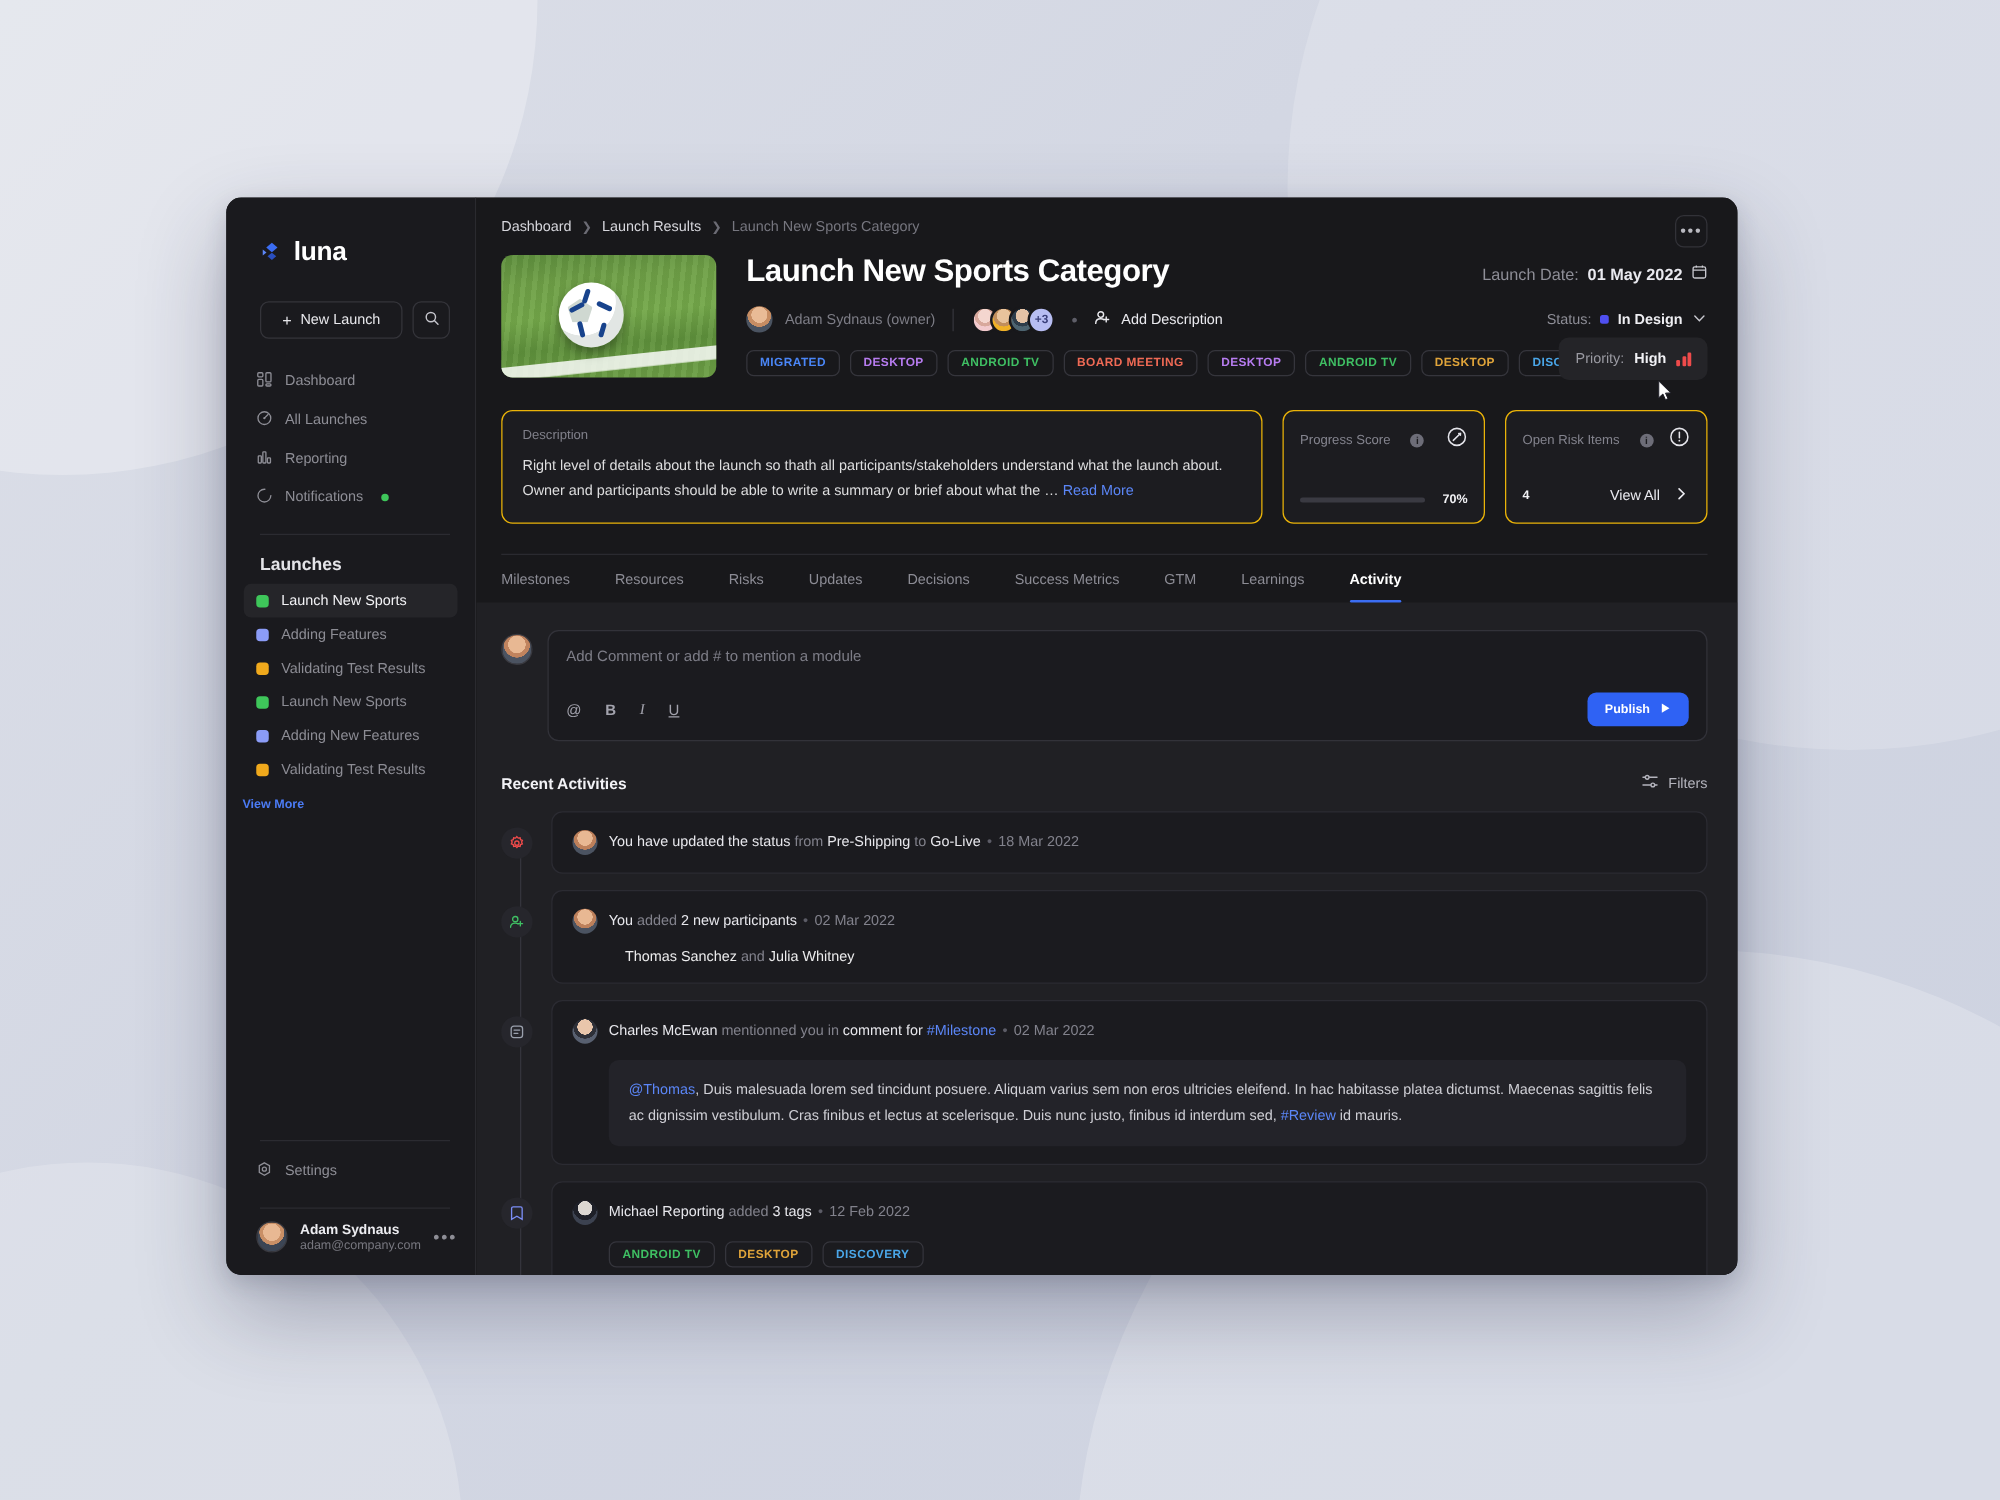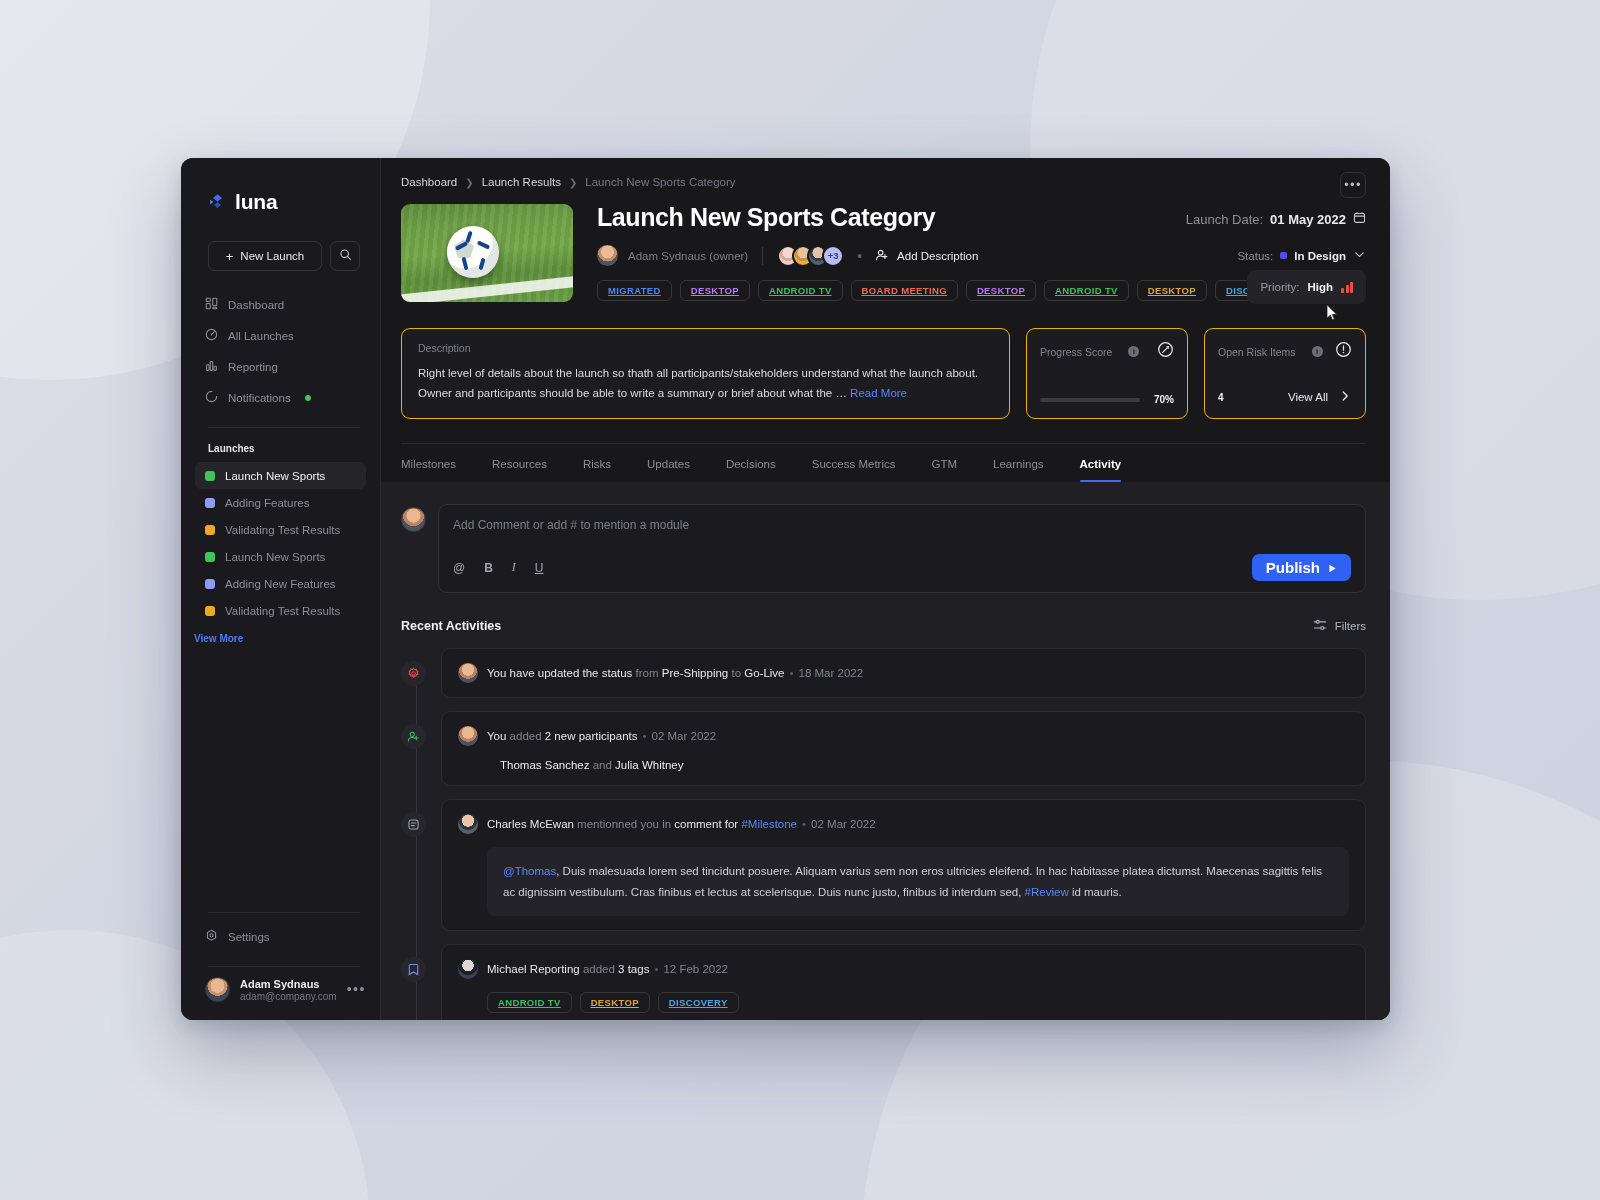--- a/index.html
+++ b/index.html
@@ -65,21 +65,21 @@
   .nav-item {
     display: flex; align-items: center; gap: 10px;
     height: 31px; padding: 0 10px; border-radius: 7px;
     color: #8e8e96; font-size: 11.5px; cursor: pointer;
   }
   .nav-item svg { flex: 0 0 auto; }
   .nav-dot { width: 6px; height: 6px; border-radius: 50%; background: #3ec65a; margin-left: 4px; }
 
   .divider { height: 1px; background: #2b2b31; margin: 14px 20px 0 27px; }
 
-  .section-label { color: #e4e4e8; font-size: 10px; font-weight: 600; padding: 15px 0 8px 27px; }
+  .section-label { color: #e4e4e8; font-size: 14px; font-weight: 600; padding: 15px 0 8px 27px; }
 
   .launch-list { padding: 0 14px; }
   .launch-item {
     display: flex; align-items: center; gap: 10px;
     height: 27px; padding: 0 10px; border-radius: 6px;
     color: #8c8c94; font-size: 11.5px; cursor: pointer;
   }
   .launch-item.active { background: #252529; color: #f2f2f5; }
   .sw { width: 10px; height: 10px; border-radius: 3px; flex: 0 0 auto; }
   .view-more { color: #4b7bf5; font-size: 10px; padding: 9px 0 0 13px; cursor: pointer; font-weight: bold; }
@@ -170,21 +170,21 @@
   .mid-dot { color: #5e5e68; font-size: 14px; margin: 0 3px; line-height: 0; }
   .add-part { display: flex; align-items: center; gap: 8px; color: #eaeaef; font-size: 11.5px; cursor: pointer; }
   .status-row { display: flex; align-items: center; gap: 7px; color: #8e8e97; font-size: 11.5px; cursor: pointer; }
   .status-sq { width: 7px; height: 7px; border-radius: 2px; background: #4f4ff0; }
   .status-val { color: #eeeef2; font-weight: 600; }
 
   .tag-row { display: flex; align-items: center; gap: 8px; margin-top: 13px; flex-wrap: wrap; max-width: 760px; }
   .tag {
     height: 21px; padding: 0 10px; border: 1px solid #35353c; border-radius: 6px;
     font-size: 9.5px; font-weight: 700; letter-spacing: 0.35px;
-    display: inline-flex; align-items: center; cursor: pointer; text-decoration: underline;
+    display: inline-flex; align-items: center; cursor: pointer;
   }
   .tag-add {
     width: 22px; height: 21px; border: 1px solid #3c3c44; border-radius: 6px;
     display: inline-flex; align-items: center; justify-content: center;
     color: #e7e7ec; font-size: 13px; cursor: pointer; line-height: 0;
   }
   .priority-chip {
     position: absolute; right: 24px; top: 112px;
     background: #242428; border-radius: 8px; height: 34px;
     padding: 0 13px; display: flex; align-items: center; gap: 8px;
@@ -245,21 +245,21 @@
   }
   .composer-placeholder { color: #7d7d87; font-size: 12px; }
   .composer-foot { display: flex; align-items: center; justify-content: space-between; margin-top: 22px; }
   .fmt-tools { display: flex; align-items: center; gap: 19px; color: #a3a3ad; font-size: 12px; }
   .fmt-tools span { cursor: pointer; }
   .fmt-b { font-weight: 700; }
   .fmt-i { font-style: italic; font-family: "Liberation Serif", serif; }
   .fmt-u { text-decoration: underline; }
   .publish-btn {
     background: #2f62f4; color: #fff; border: none; border-radius: 7px;
-    height: 27px; padding: 0 14px; font-size: 15px; font-weight: 600;
+    height: 27px; padding: 0 14px; font-size: 10px; font-weight: 600;
     display: inline-flex; align-items: center; gap: 8px; cursor: pointer; font-family: inherit;
   }
 
   .recent-head { display: flex; align-items: center; justify-content: space-between; margin-top: 25px; }
   .recent-title { color: #f2f2f6; font-size: 12.5px; font-weight: 700; }
   .filters-btn { display: flex; align-items: center; gap: 8px; color: #b4b4bd; font-size: 11.5px; cursor: pointer; }
 
   .timeline { position: relative; margin-top: 14px; padding-left: 40px; }
   .tl-line { position: absolute; left: 15px; top: 18px; bottom: 0; width: 1px; background: #34343c; }
   .act { position: relative; margin-bottom: 13px; }

